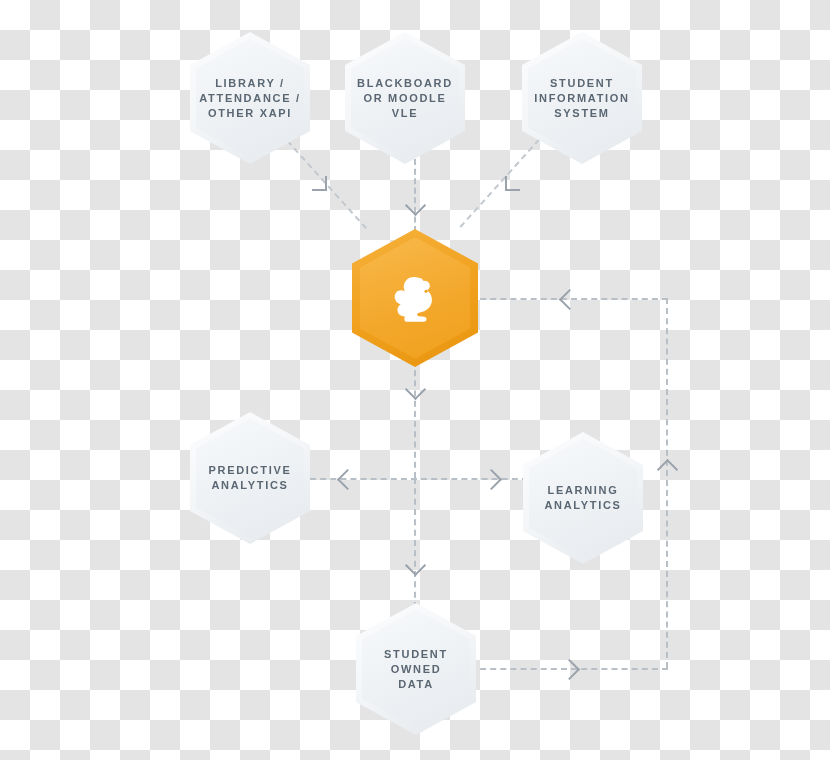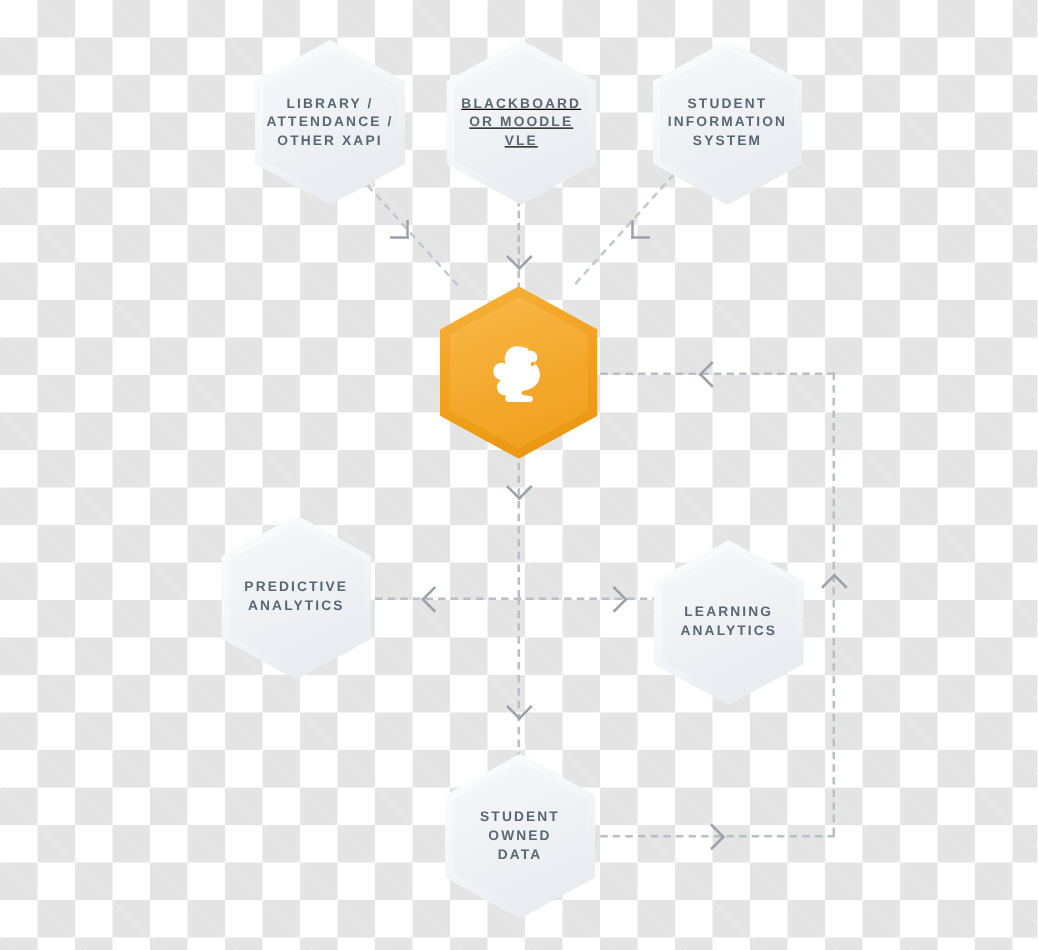--- a/index.html
+++ b/index.html
@@ -143,29 +143,29 @@
   <div class="dash-h" style="left:300px; top:478px; width:238px;"></div>
   <div class="arrow left" style="left:340px; top:472px;"></div>
   <div class="arrow right" style="left:484px; top:472px;"></div>
 
   <div class="dash-v" style="left:414px; top:478px; height:130px;"></div>
   <div class="arrow down" style="left:408px; top:558px;"></div>
 
   <div class="dash-h" style="left:470px; top:668px; width:198px;"></div>
   <div class="arrow right" style="left:562px; top:662px;"></div>
 
-  <div class="hex hex-light" style="left:204px; top:32px;">
+  <div class="hex hex-light" style="left:190px; top:32px;">
     <div class="shape-outer"></div>
     <div class="shape-inner"></div>
     <div class="hex-label">LIBRARY /
 ATTENDANCE /
 OTHER xAPI</div>
   </div>
 
-  <div class="hex hex-light" style="left:357px; top:32px;text-decoration:underline;">
+  <div class="hex hex-light" style="left:345px; top:32px;">
     <div class="shape-outer"></div>
     <div class="shape-inner"></div>
     <div class="hex-label">BLACKBOARD
 or MOODLE
 VLE</div>
   </div>
 
   <div class="hex hex-light" style="left:522px; top:32px;">
     <div class="shape-outer"></div>
     <div class="shape-inner"></div>
@@ -202,21 +202,21 @@
         c-1.0-2.9-2.8-5.3-5.2-7.0
         c1.1-0.6 2.0-1.4 2.6-2.4
         c1.3-2.1 1.2-4.6-0.2-6.6
         c-1.6-2.3-4.4-3.3-7.2-2.6
         c-0.3-1.0-0.8-1.9-1.4-2.7
         C38.9 7.9 35.0 6.2 30.5 6.2 Z"></path>
       <circle cx="45.6" cy="23.6" r="1.9" fill="#F0A01C"></circle>
     </svg>
   </div>
 
-  <div class="hex hex-light" style="left:177px; top:412px;">
+  <div class="hex hex-light" style="left:190px; top:412px;">
     <div class="shape-outer"></div>
     <div class="shape-inner"></div>
     <div class="hex-label">PREDICTIVE
 ANALYTICS</div>
   </div>
 
   <div class="hex hex-light" style="left:523px; top:432px;">
     <div class="shape-outer"></div>
     <div class="shape-inner"></div>
     <div class="hex-label">LEARNING

